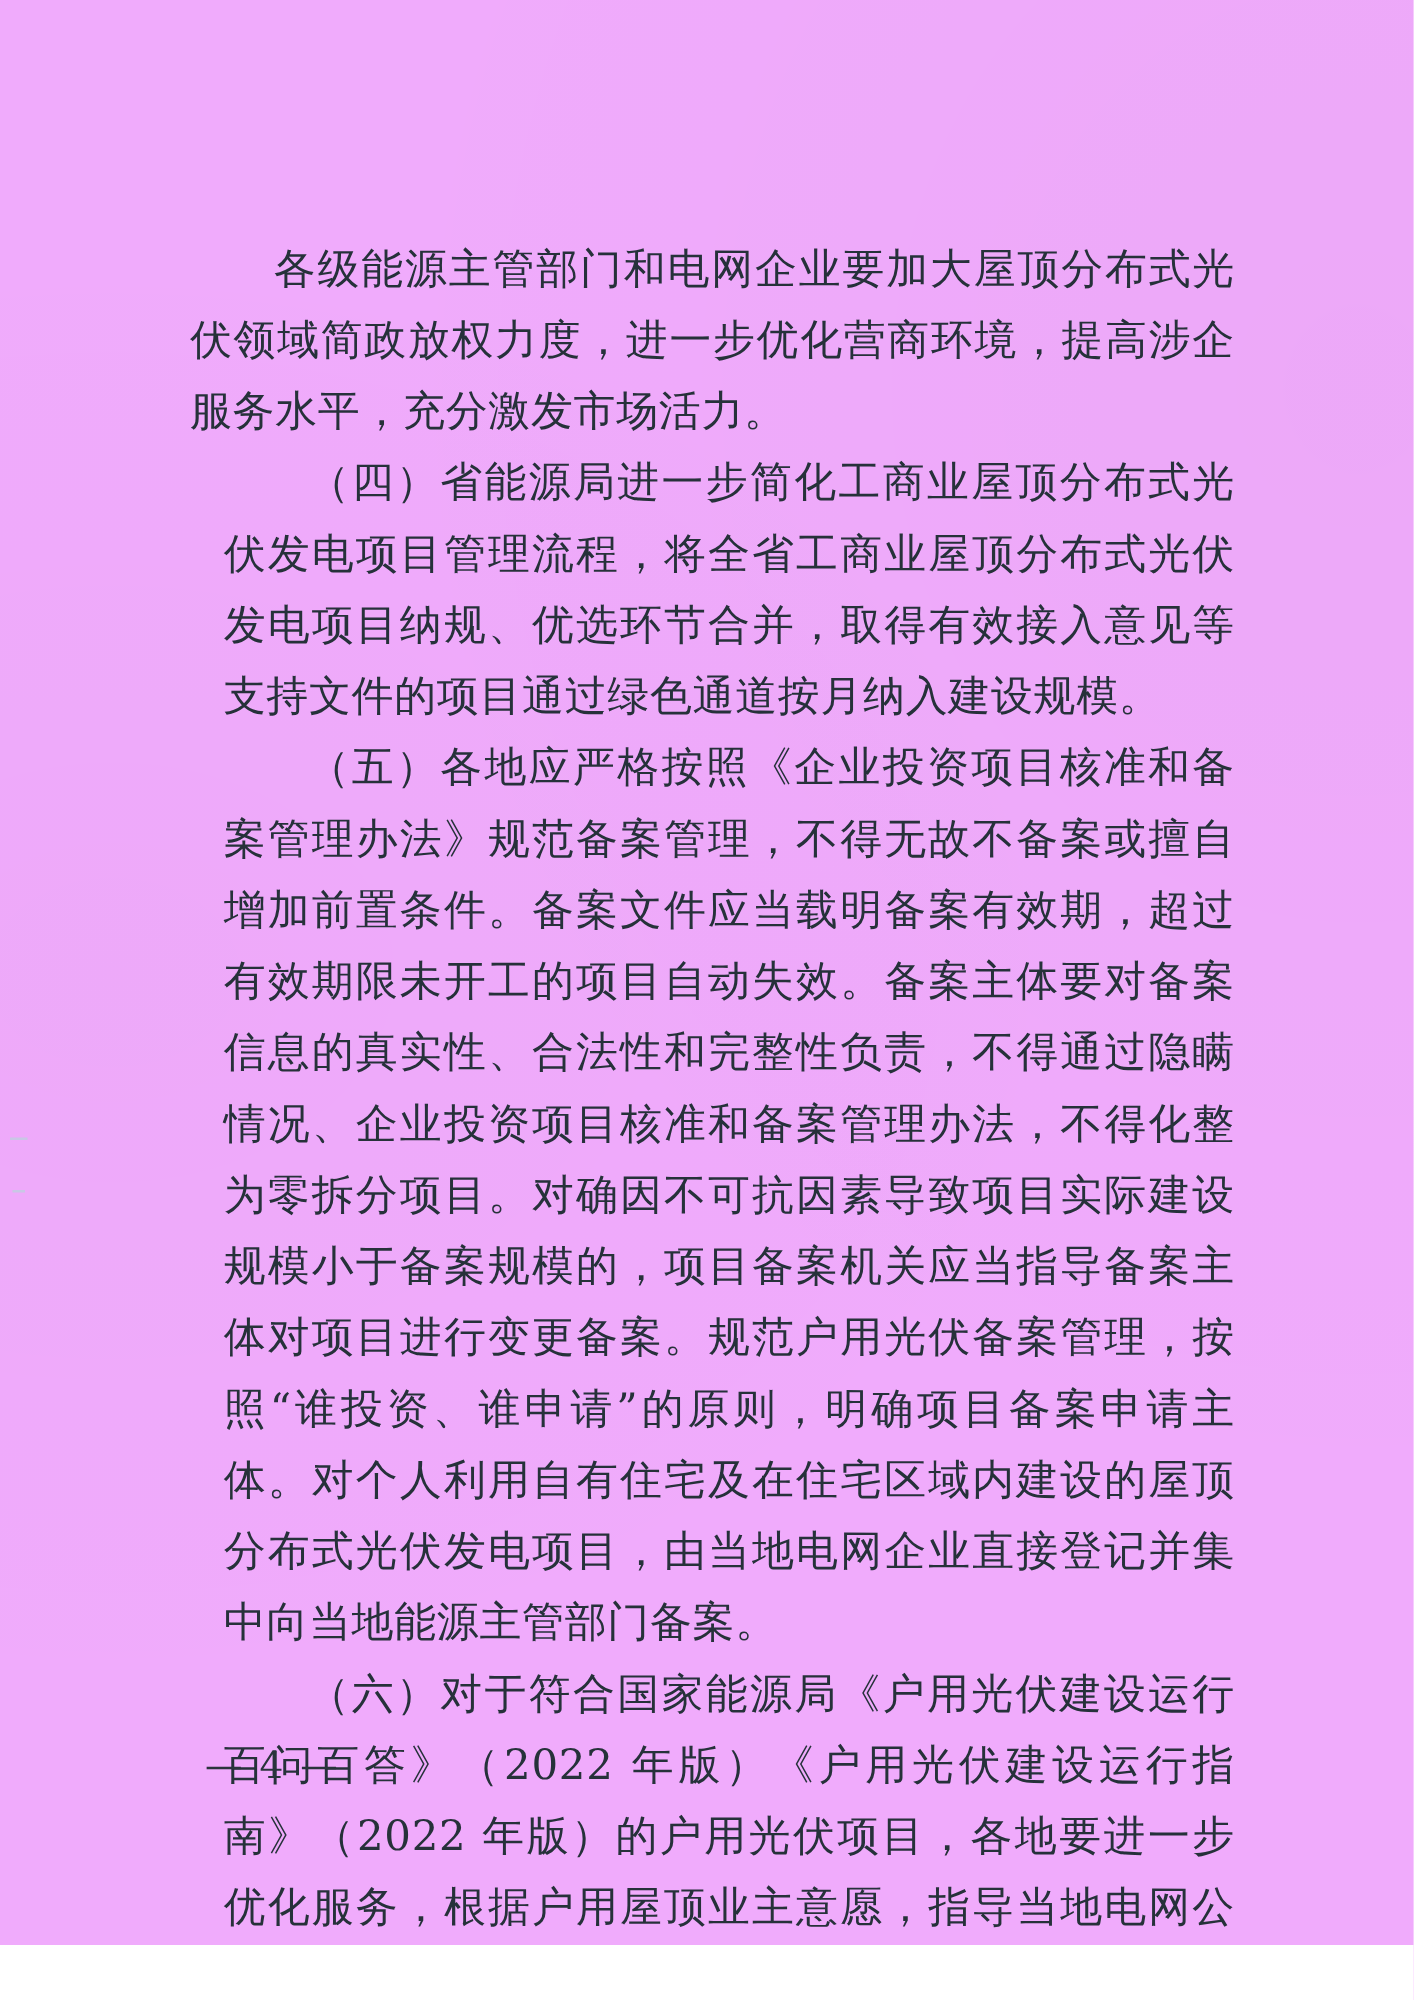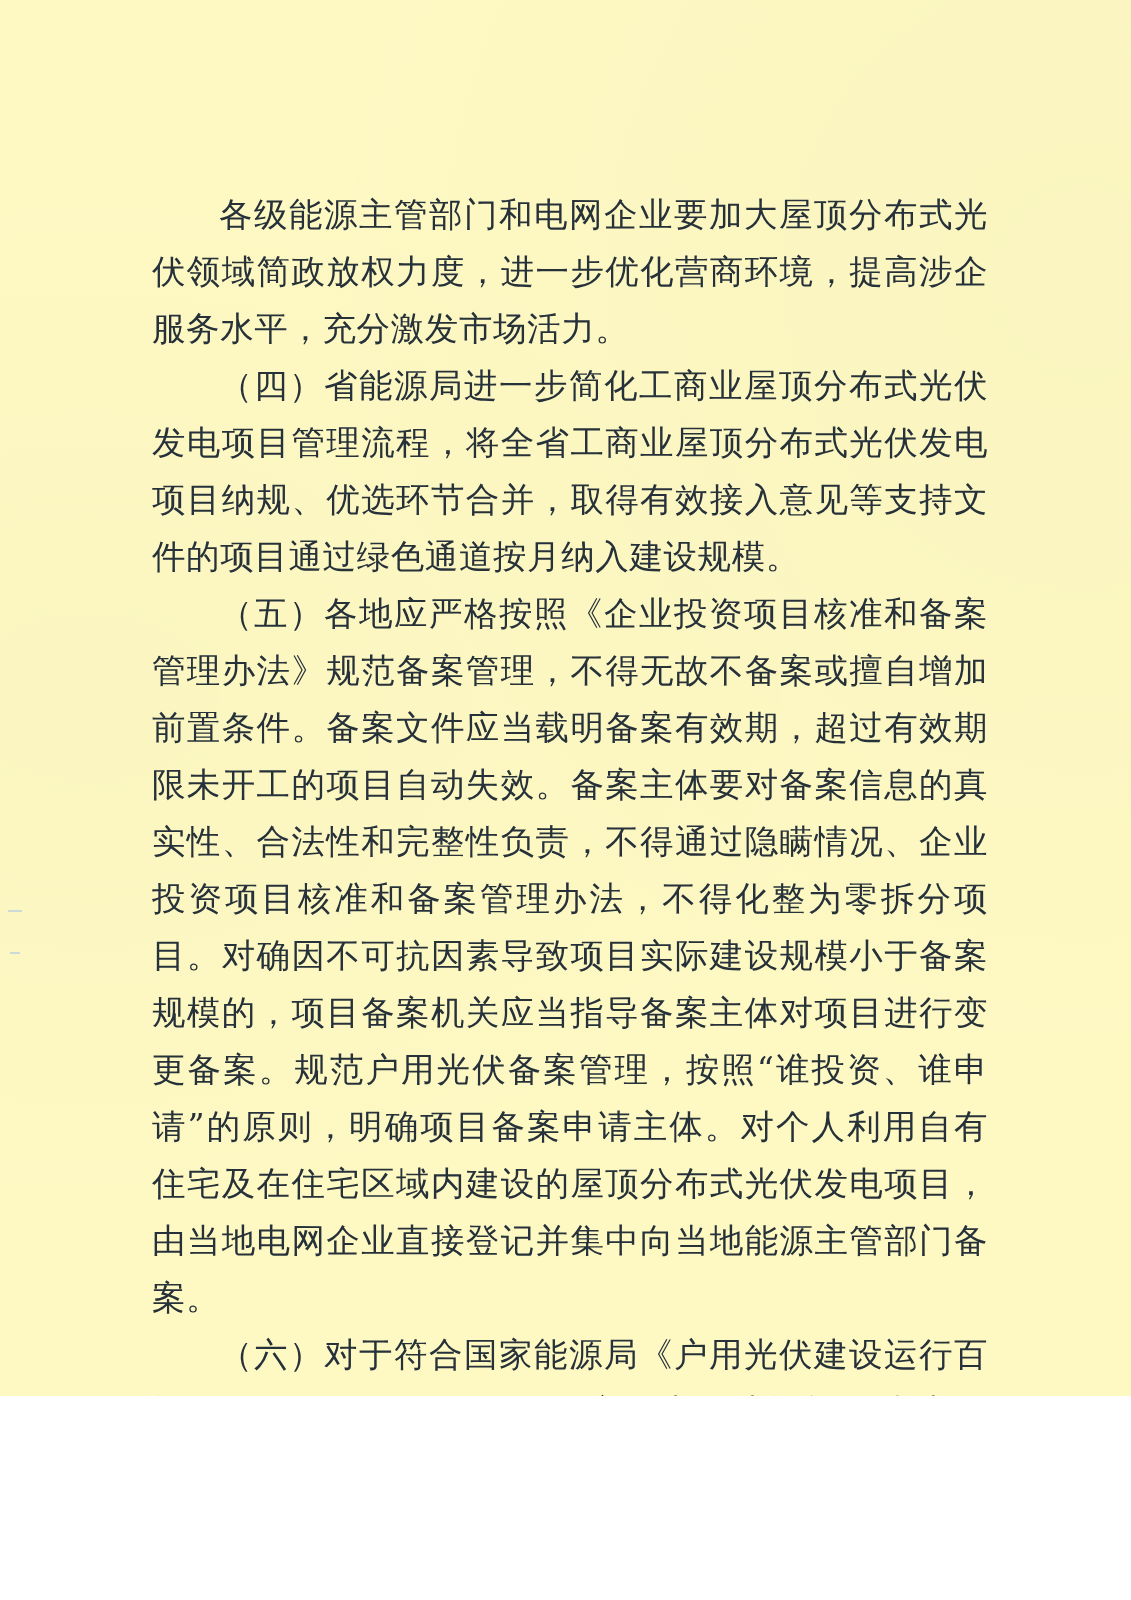--- a/index.html
+++ b/index.html
@@ -6,22 +6,22 @@
     margin: 0;
     padding: 0;
     background: #ffffff;
   }
   body {
     font-family: "DejaVu Serif", "Liberation Serif", serif;
   }
   .page {
     position: relative;
     width: 1131px;
-    height: 1396px;
-    background: #fef9c3;
+    height: 1556px;
+    background: #f0abfc;
     overflow: hidden;
     box-sizing: border-box;
   }
   
   .page::before {
     content: "";
     position: absolute;
     inset: 0;
     background:
       radial-gradient(ellipse at 8% 50%, rgba(0,0,0,0.012), rgba(0,0,0,0) 60%),
@@ -48,20 +48,21 @@
     text-align: justify;
     text-justify: inter-ideograph;
   }
   .para {
     margin: 0 0 0 0;
     text-indent: 2em;
     font-weight: 500;
   }
   .para + .para {
     margin-top: 0px;
+    margin-left: 27px;
   }
   .footer {
     position: absolute;
     left: 152px;
     top: 1395px;
     width: 836px;
     text-align: left;
     color: #2a343c;
     font-size: 30px;
     letter-spacing: 2px;

